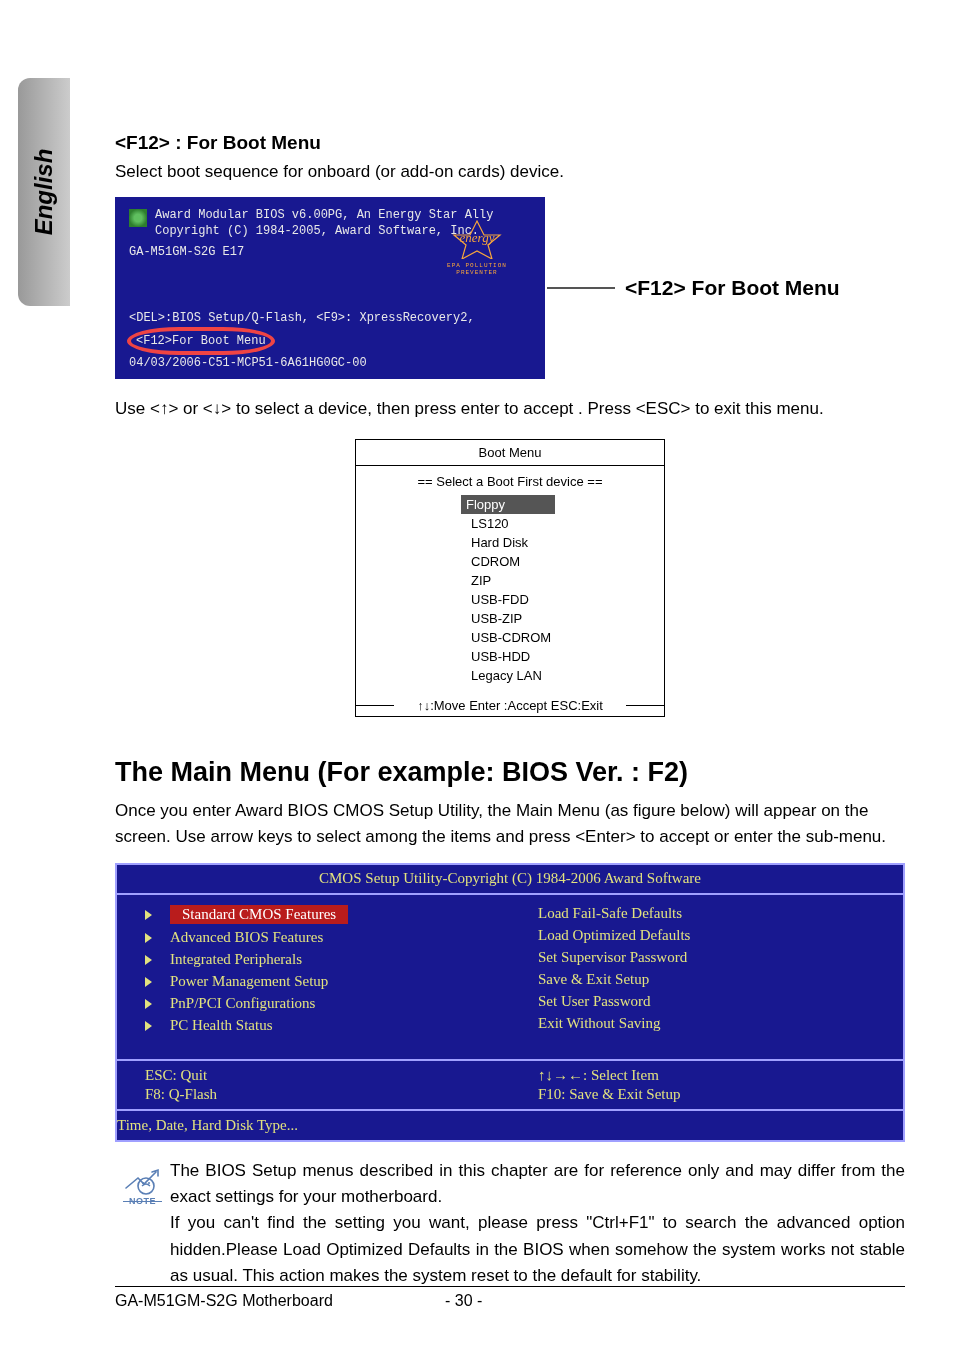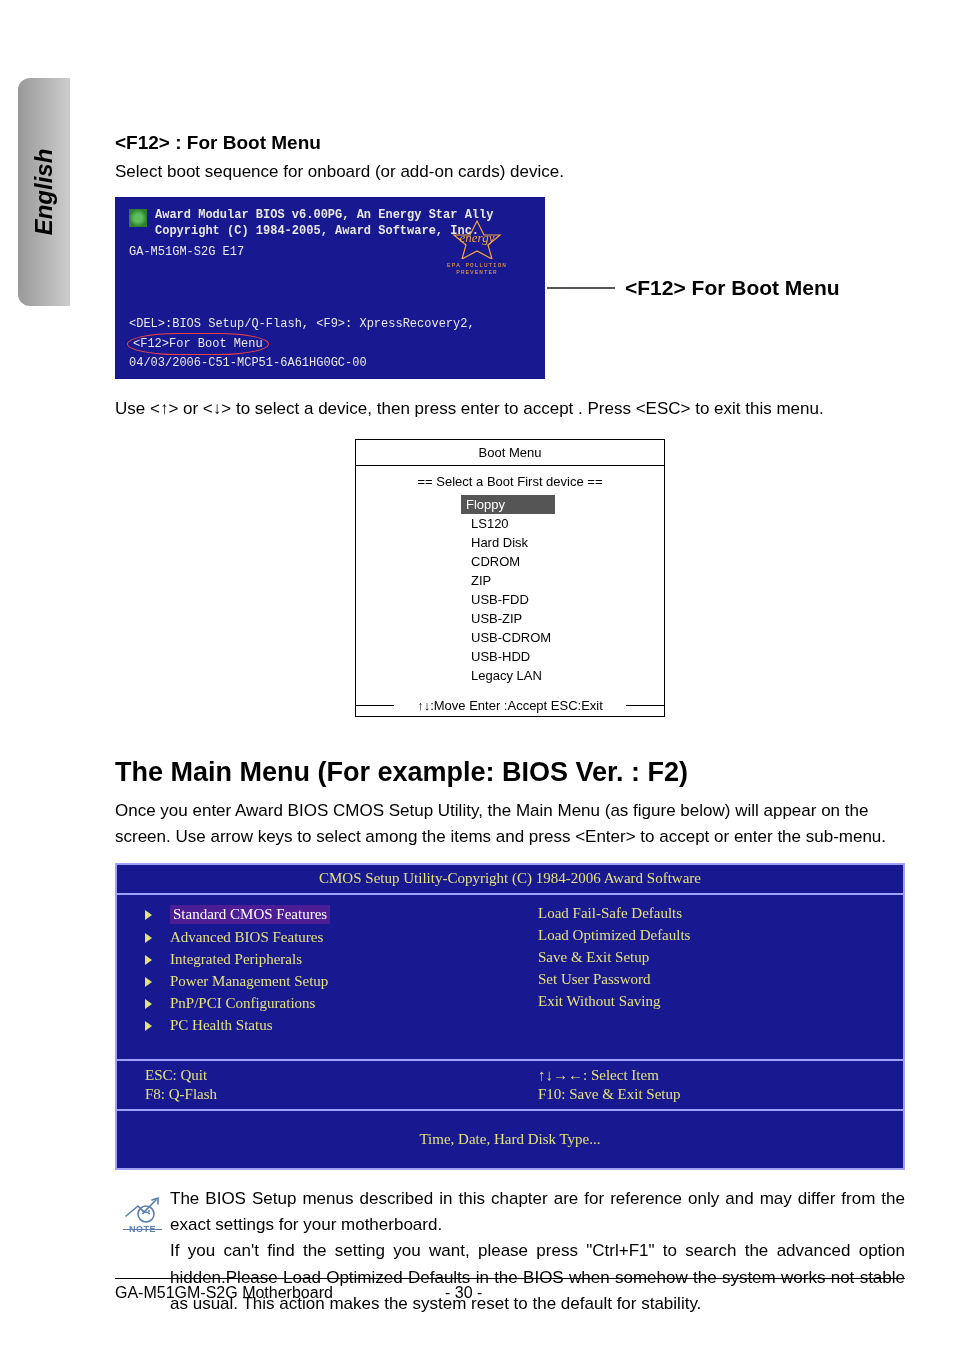--- a/index.html
+++ b/index.html
@@ -54,21 +54,21 @@
     .bios-boot {
       width: 430px;
       height: 182px;
       background: #181890;
       color: #e8e8e8;
       font-family: "Courier New", monospace;
       font-size: 12px;
       padding: 10px 14px 6px 14px;
       position: relative;
     }
-    .bios-top { display: flex; font-weight: bold; }
+    .bios-top { display: flex; }
     .bios-logo {
       width: 18px; height: 18px;
       background: radial-gradient(circle, #5fbf5f 30%, #2d7f2d 70%);
       margin-right: 8px;
       margin-top: 2px;
       flex-shrink: 0;
     }
     .bios-boot-lines p { line-height: 1.35; }
     .energy-star {
       position: absolute;
@@ -86,21 +86,21 @@
     }
     .post-bottom {
       position: absolute;
       left: 14px;
       bottom: 8px;
       right: 14px;
     }
     .post-bottom p { line-height: 1.35; }
     .red-ellipse {
       display: inline-block;
-      border: 1px solid #ef4444;
+      border: 4px solid #ef4444;
       border-radius: 50% / 70%;
       padding: 2px 5px;
       margin: 0 -2px;
     }
     .callout-line {
       width: 68px;
       height: 2px;
       background: #555;
       margin-left: 2px;
       margin-right: 10px;
@@ -187,37 +187,37 @@
     }
     .tri {
       width: 0; height: 0;
       border-top: 5px solid transparent;
       border-bottom: 5px solid transparent;
       border-left: 7px solid #e2e27f;
       margin-right: 18px;
       flex-shrink: 0;
     }
     .cmos .highlight {
-      background: #4c1d95;
+      background: #b91c1c;
       color: #fff;
-      padding: 1px 3px;
+      padding: 1px 12px;
     }
     .cmos-footer {
       display: flex;
       padding: 5px 0;
       border-bottom: 2.5px double #a0a0ff;
     }
     .cmos-footer .fcol {
       width: 50%;
       padding: 0 0 0 28px;
     }
     .cmos-footer .frow { padding: 1px 0; }
     .cmos-bottom {
-      text-align: center;
-      padding: 20px 0;
+      text-align: left;
+      padding: 6px 0;
     }
     .note-block {
       display: flex;
       margin-top: 16px;
     }
     .note-icon {
       width: 55px;
       flex-shrink: 0;
       text-align: center;
       padding-top: 4px;
@@ -239,21 +239,21 @@
       z-index: -1;
     }
     .note-text {
       font-size: 17px;
       line-height: 1.55;
       text-align: justify;
     }
     .page-footer {
       position: absolute;
       left: 115px;
-      bottom: 52px;
+      bottom: 44px;
       width: 790px;
     }
     .page-footer hr { border: none; border-top: 1.5px solid #000; margin-bottom: 5px; }
     .page-footer .row { display: flex; font-size: 16px; }
     .page-footer .row .l { width: 330px; }
     .page-footer .row .c { }
   </style>
 </head>
 <body>
 
@@ -350,20 +350,23 @@
           </div>
         </div>
       <div class="cmos-col" id="cmos-right">
           <div class="menu-row">
             <span>Load Fail-Safe Defaults</span>
           </div>
           <div class="menu-row">
             <span>Load Optimized Defaults</span>
           </div>
           <div class="menu-row">
+            <span>Set Supervisor Password</span>
+          </div>
+          <div class="menu-row">
             <span>Save &amp; Exit Setup</span>
           </div>
           <div class="menu-row">
             <span>Set User Password</span>
           </div>
           <div class="menu-row">
             <span>Exit Without Saving</span>
           </div>
         </div>
     </div>

